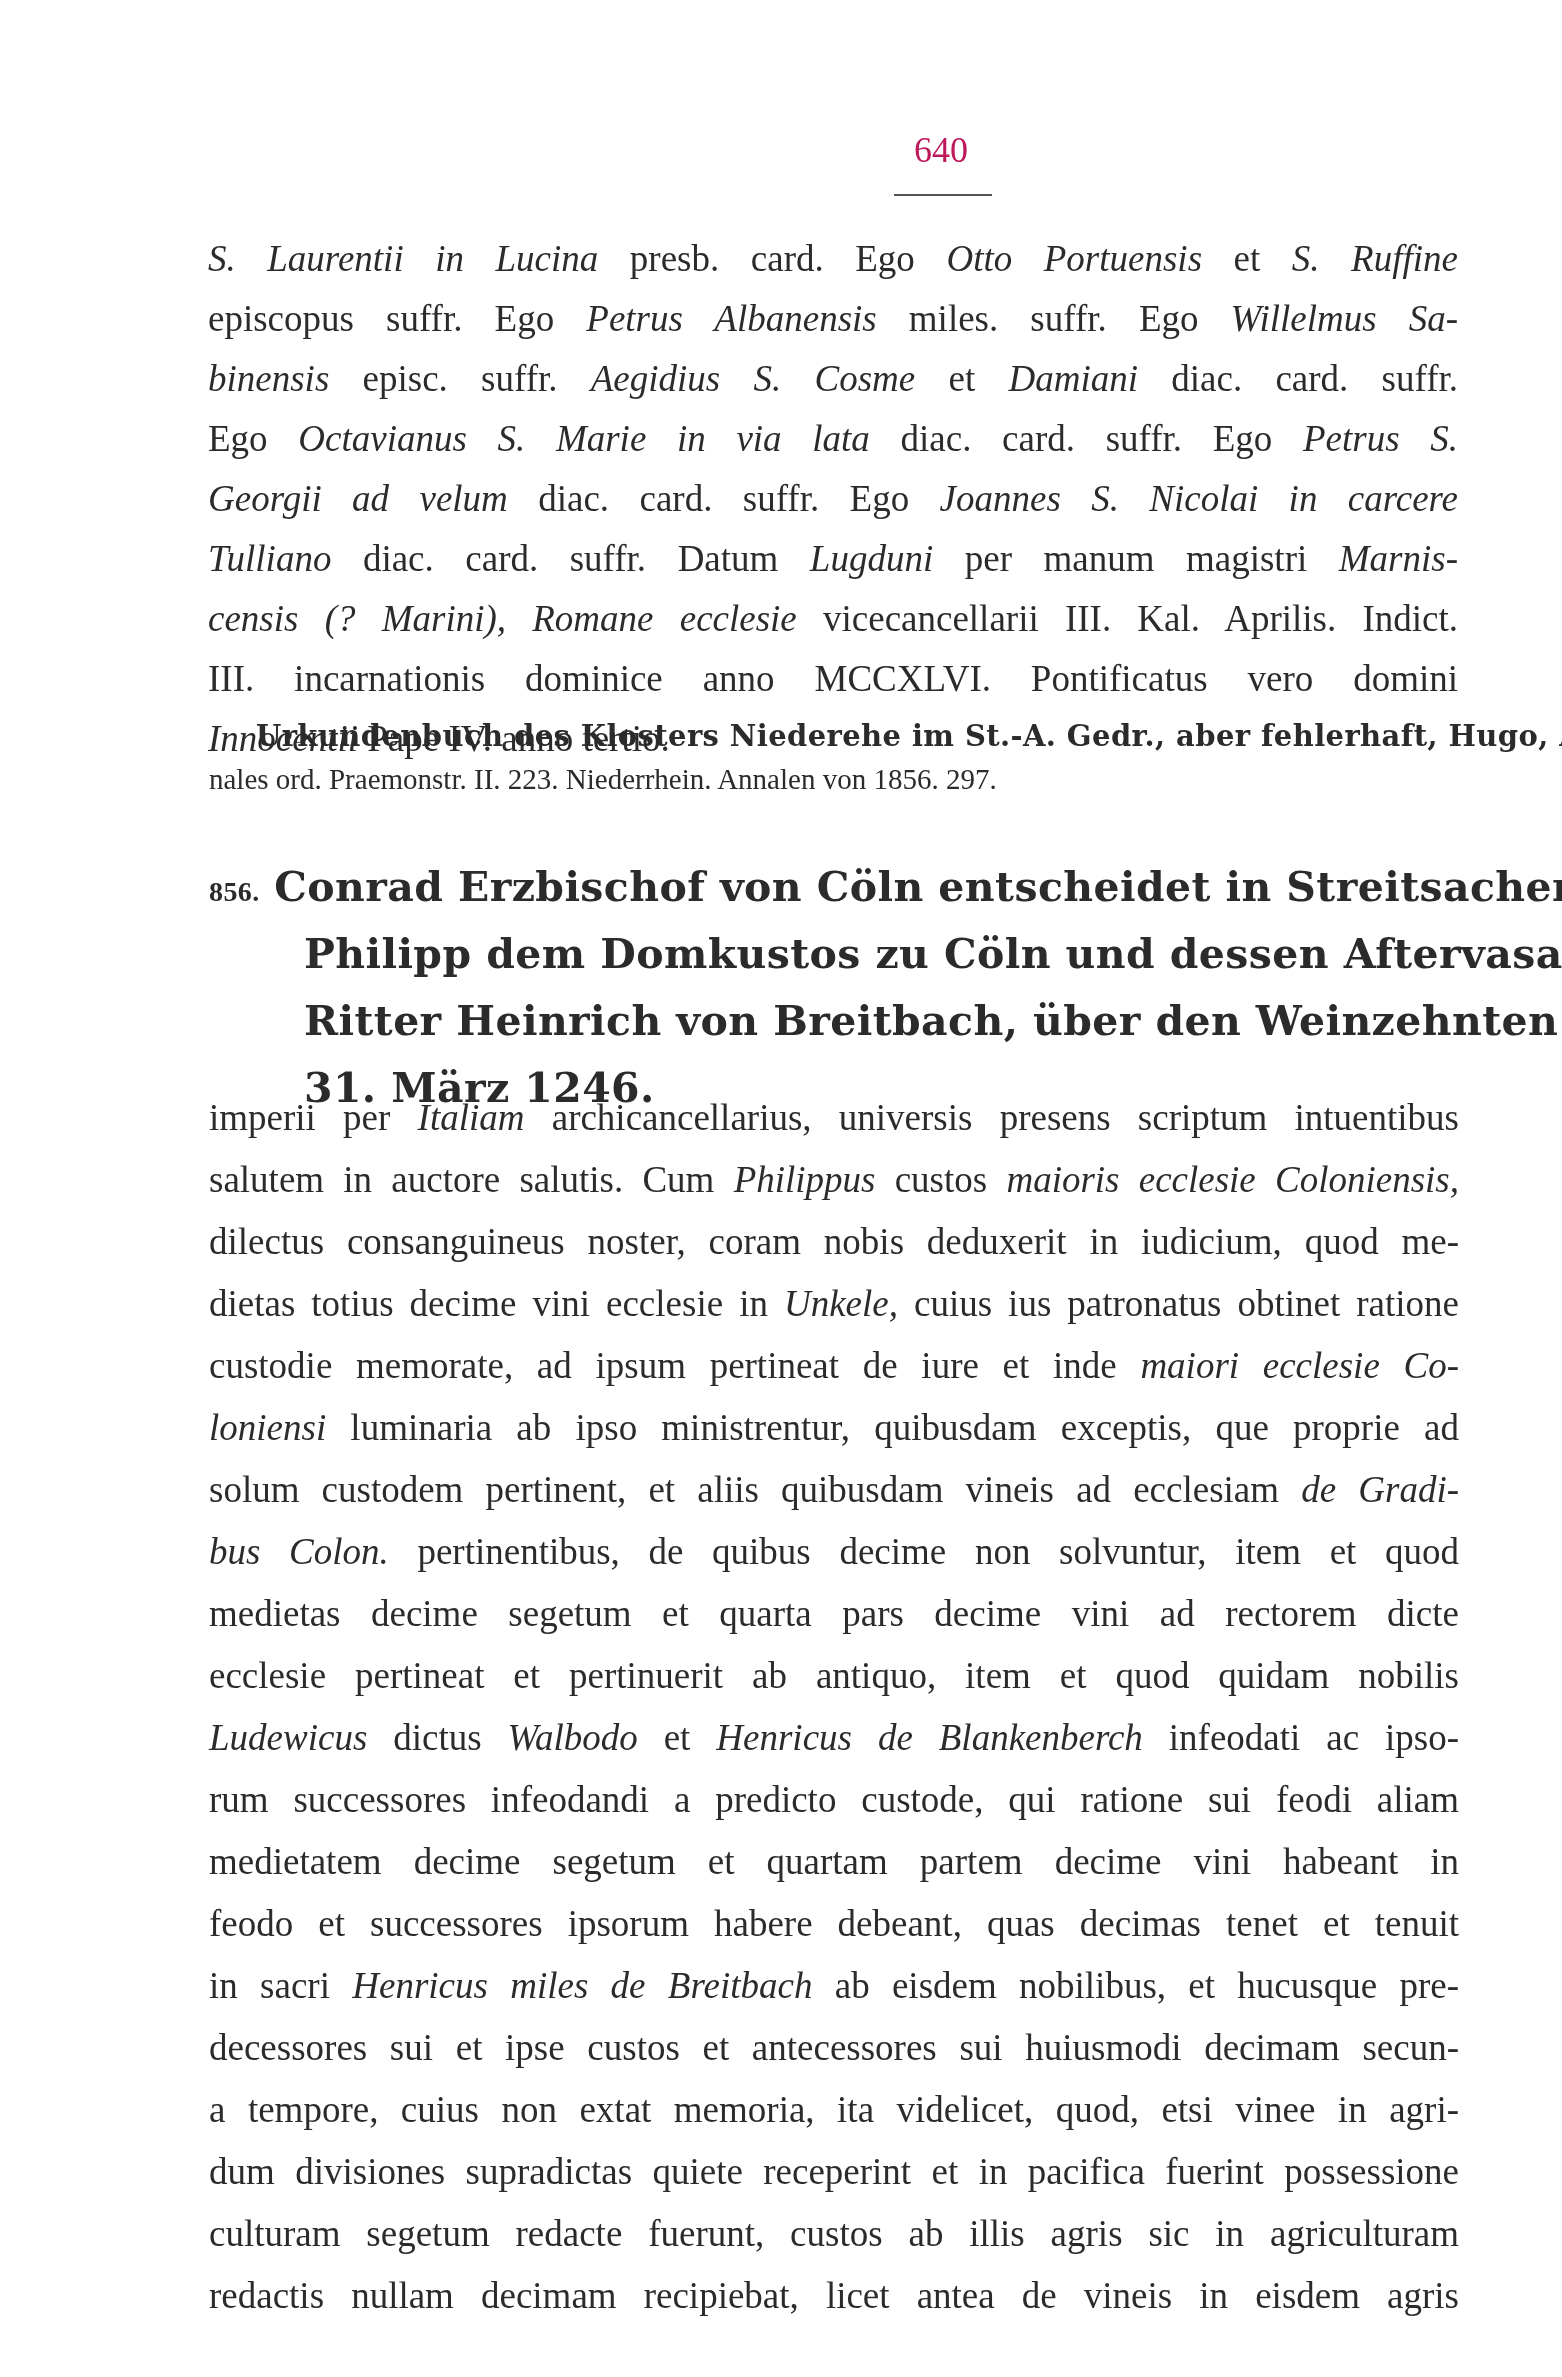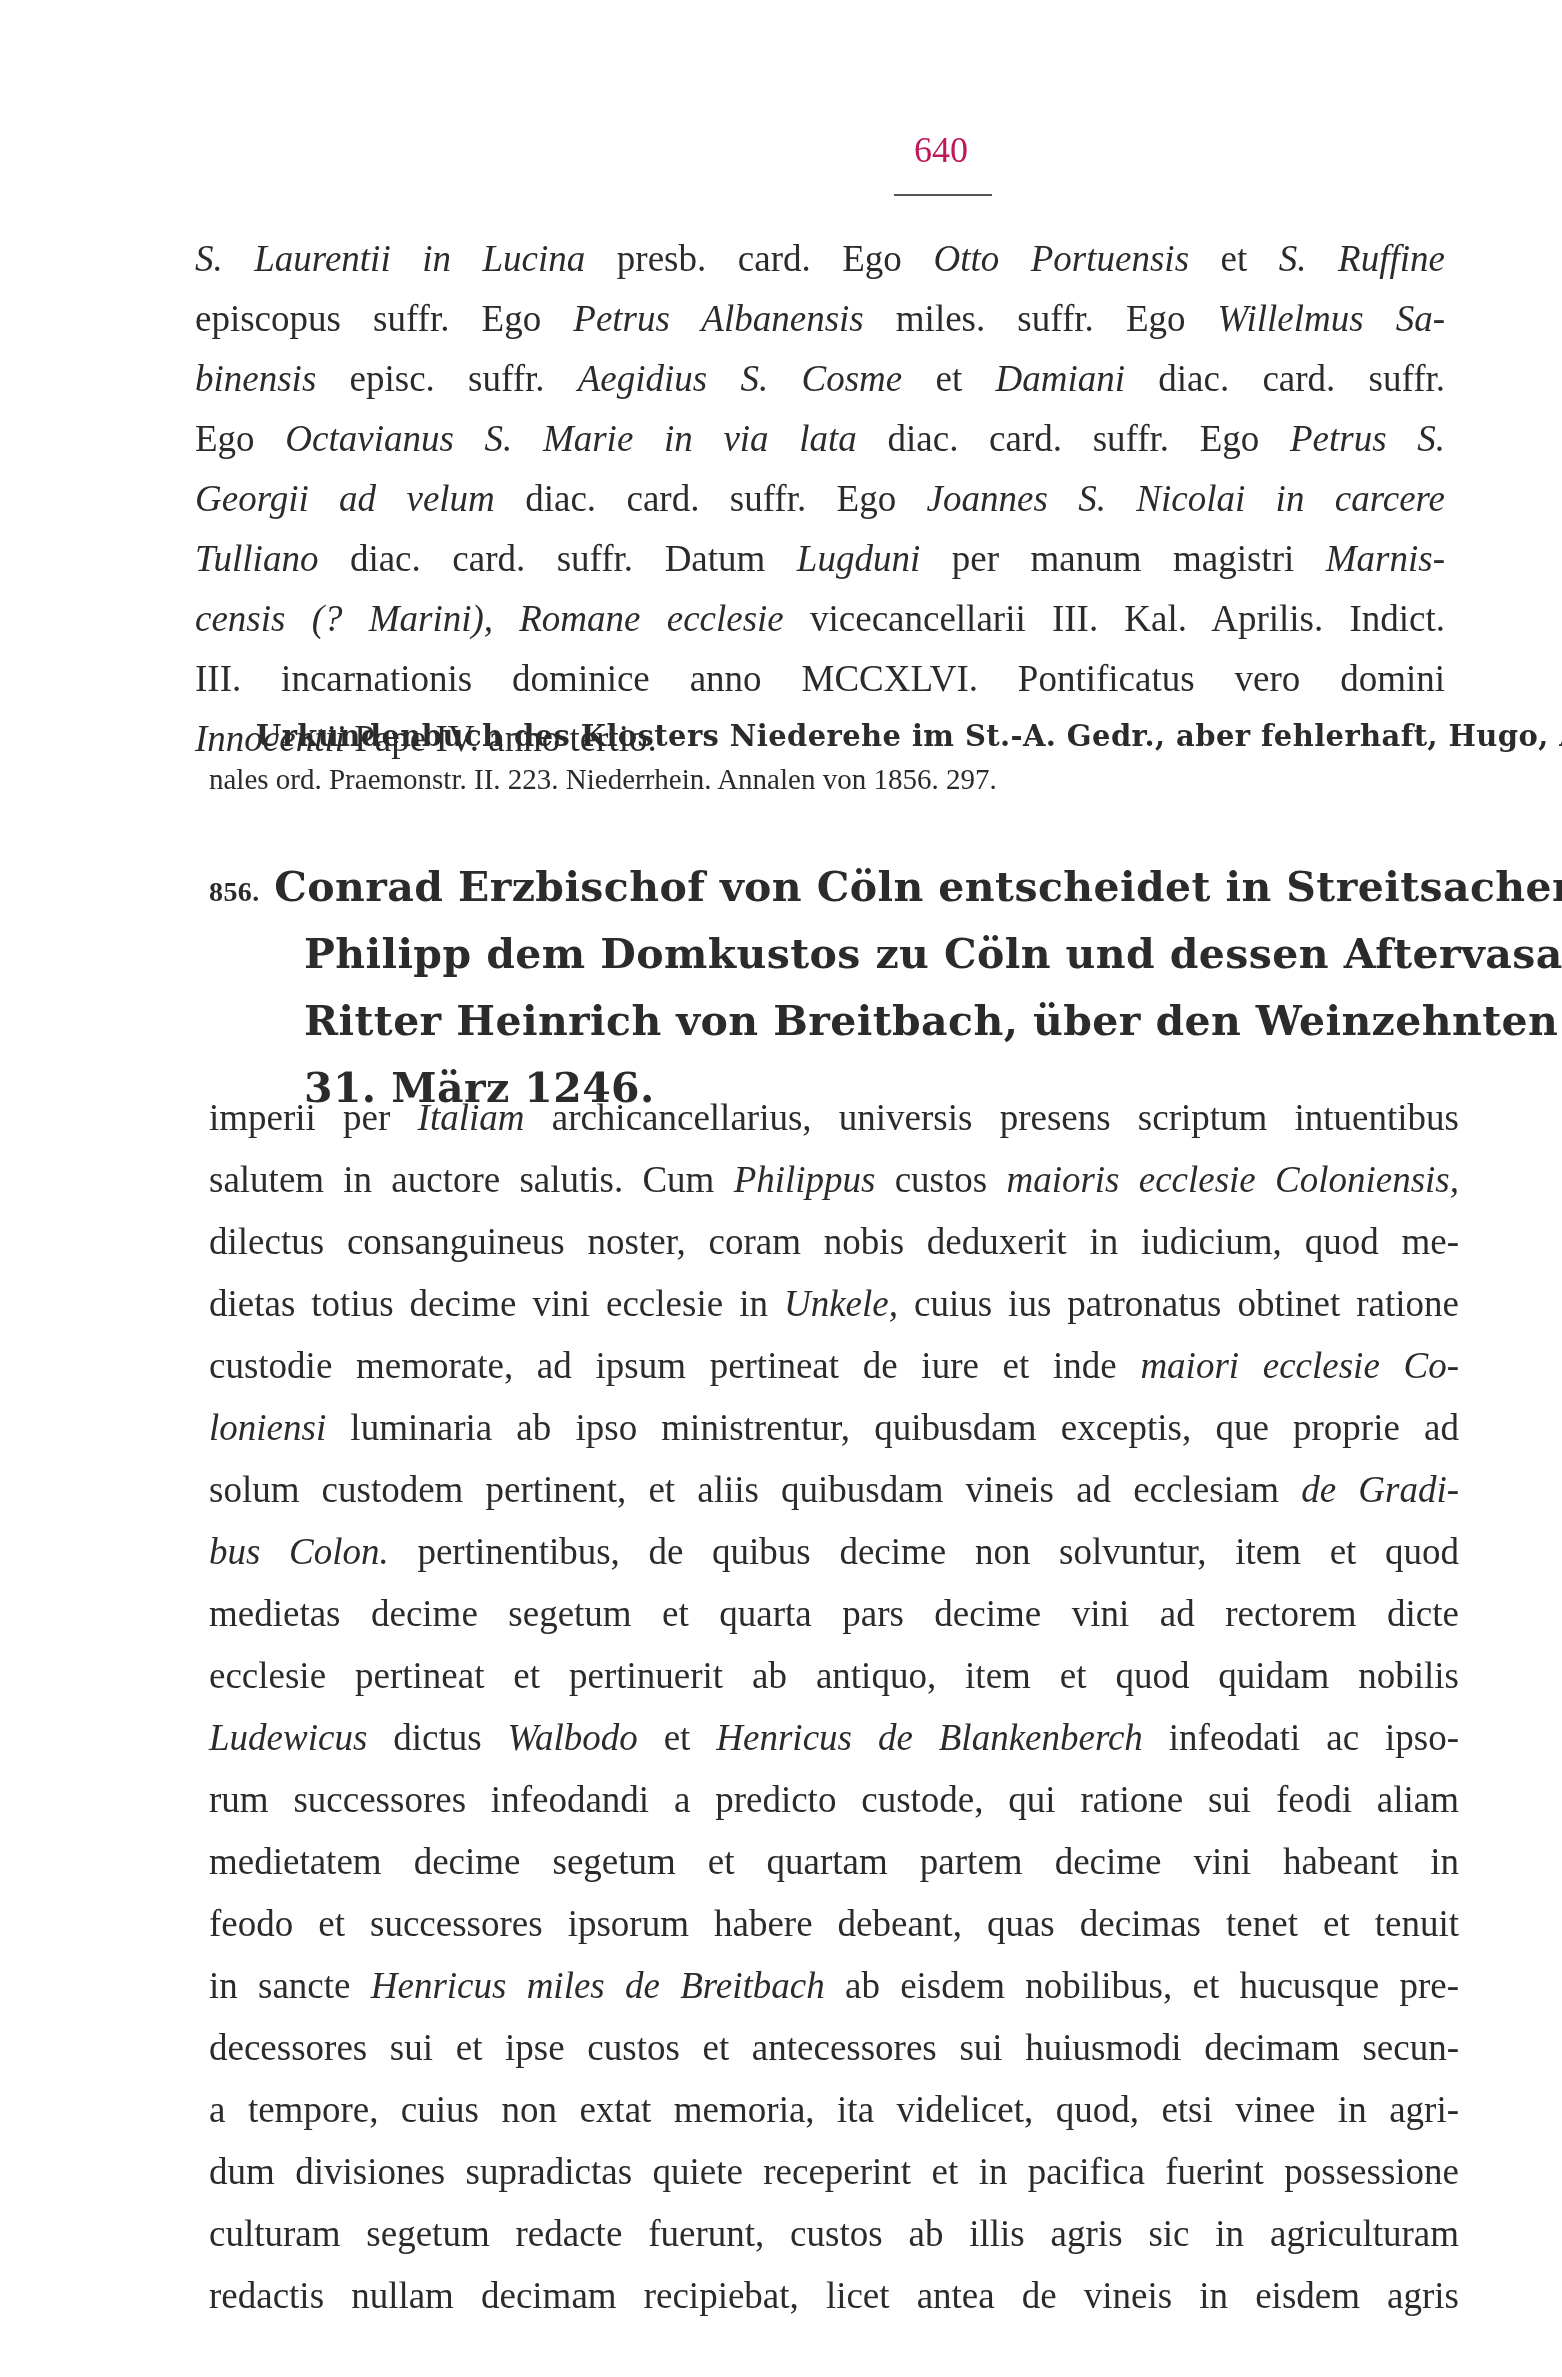--- a/index.html
+++ b/index.html
@@ -1,21 +1,21 @@
 <!DOCTYPE html>
 <html style="font-size:12.5px"><head>
 <meta charset="utf-8">
 <style>
   html, body { margin: 0; padding: 0; background: #ffffff; }
   body { width: 1562px; height: 2377px; position: relative; overflow: hidden;
          font-family: "DejaVu Serif", "Liberation Serif", serif; color: #2a2a2a; }
   .page-number { position: absolute; left: 914px; top: 129px; font-size: 36px;
                  font-family: "Liberation Serif", serif; color: #be185d; }
   .page-rule { position: absolute; left: 894px; top: 194px; width: 98px; height: 2.3px; background: #555; }
-  .block { position: absolute; left: 195px; width: 1250px; }
+  .block { position: absolute; left: 208px; width: 1250px; }
   .line { display: block; white-space: nowrap; text-align: justify; text-align-last: justify;
           font-family: "Liberation Serif", serif; font-size: 37px; line-height: 60px; height: 60px;
           color: #2b2b2b; }
   .line.last { text-align-last: left; }
   .ind { padding-left: 37px; }
   i, .it { font-style: italic; }
   .note { position: absolute; left: 209px; width: 1250px; }
   .note .line { font-size: 29px; line-height: 43px; height: 43px; }
   .note .ind { padding-left: 47px; }
   .frak { font-family: "DejaVu Serif", serif; font-weight: bold; letter-spacing: 0.4px; }
@@ -65,21 +65,21 @@
       <span class="line"><span>custodie memorate, ad ipsum pertineat de iure et inde </span><i>maiori ecclesie Co-</i></span>
       <span class="line"><i>loniensi</i><span> luminaria ab ipso ministrentur, quibusdam exceptis, que proprie ad</span></span>
       <span class="line"><span>solum custodem pertinent, et aliis quibusdam vineis ad ecclesiam </span><i>de Gradi-</i></span>
       <span class="line"><i>bus Colon.</i><span> pertinentibus, de quibus decime non solvuntur, item et quod</span></span>
       <span class="line"><span>medietas decime segetum et quarta pars decime vini ad rectorem dicte</span></span>
       <span class="line"><span>ecclesie pertineat et pertinuerit ab antiquo, item et quod quidam nobilis</span></span>
       <span class="line"><i>Ludewicus</i><span> dictus </span><i>Walbodo</i><span> et </span><i>Henricus de Blankenberch</i><span> infeodati ac ipso-</span></span>
       <span class="line"><span>rum successores infeodandi a predicto custode, qui ratione sui feodi aliam</span></span>
       <span class="line"><span>medietatem decime segetum et quartam partem decime vini habeant in</span></span>
       <span class="line"><span>feodo et successores ipsorum habere debeant, quas decimas tenet et tenuit</span></span>
-      <span class="line"><span>in sancte </span><i>Henricus miles de Breitbach</i><span> ab eisdem nobilibus, et hucusque pre-</span></span>
+      <span class="line"><span>in sacri </span><i>Henricus miles de Breitbach</i><span> ab eisdem nobilibus, et hucusque pre-</span></span>
       <span class="line"><span>decessores sui et ipse custos et antecessores sui huiusmodi decimam secun-</span></span>
       <span class="line"><span>a tempore, cuius non extat memoria, ita videlicet, quod, etsi vinee in agri-</span></span>
       <span class="line"><span>dum divisiones supradictas quiete receperint et in pacifica fuerint possessione</span></span>
       <span class="line"><span>culturam segetum redacte fuerunt, custos ab illis agris sic in agriculturam</span></span>
       <span class="line"><span>redactis nullam decimam recipiebat, licet antea de vineis in eisdem agris</span></span>
     </div>
 </div>
 
 
 </body></html>

